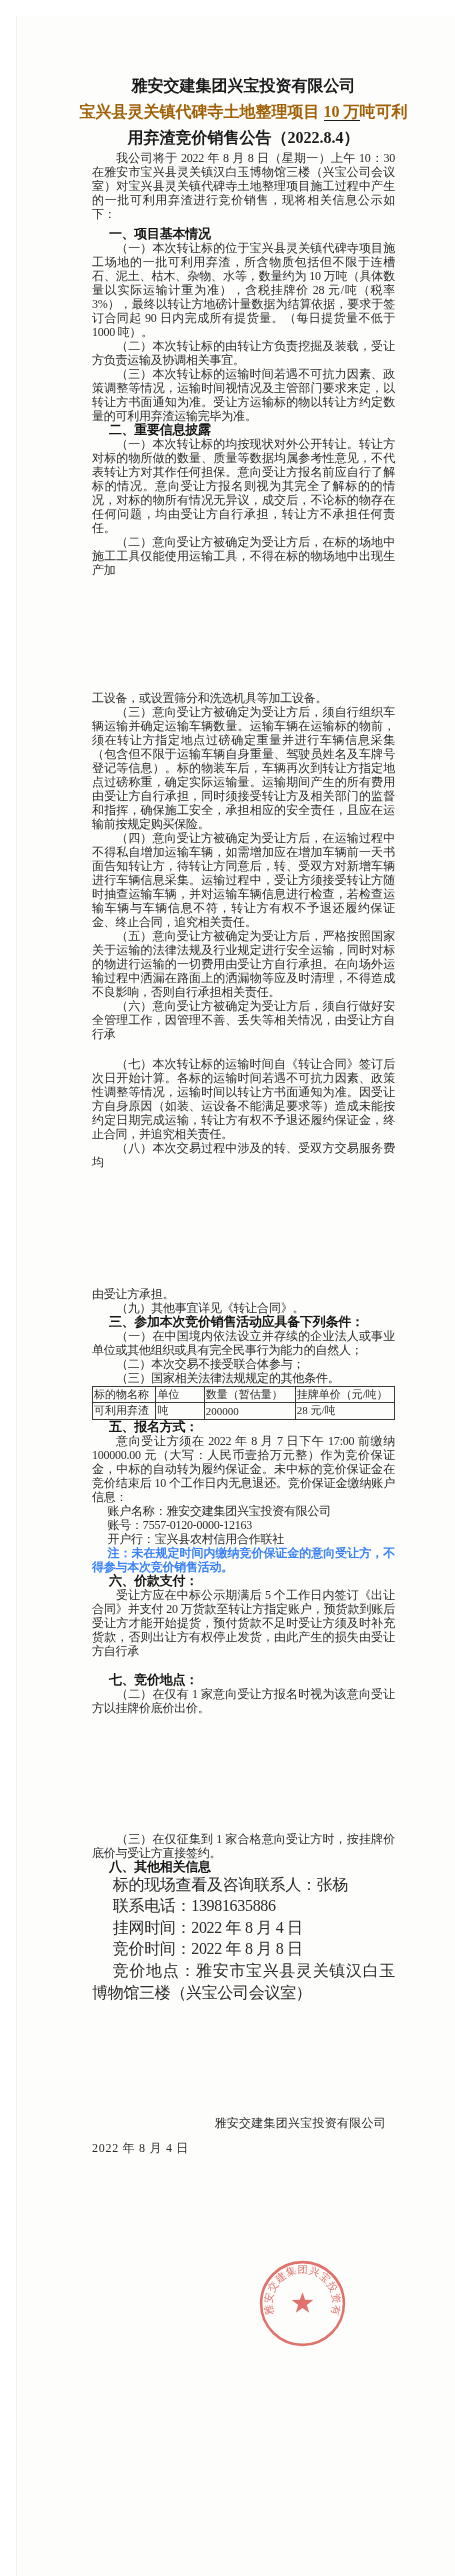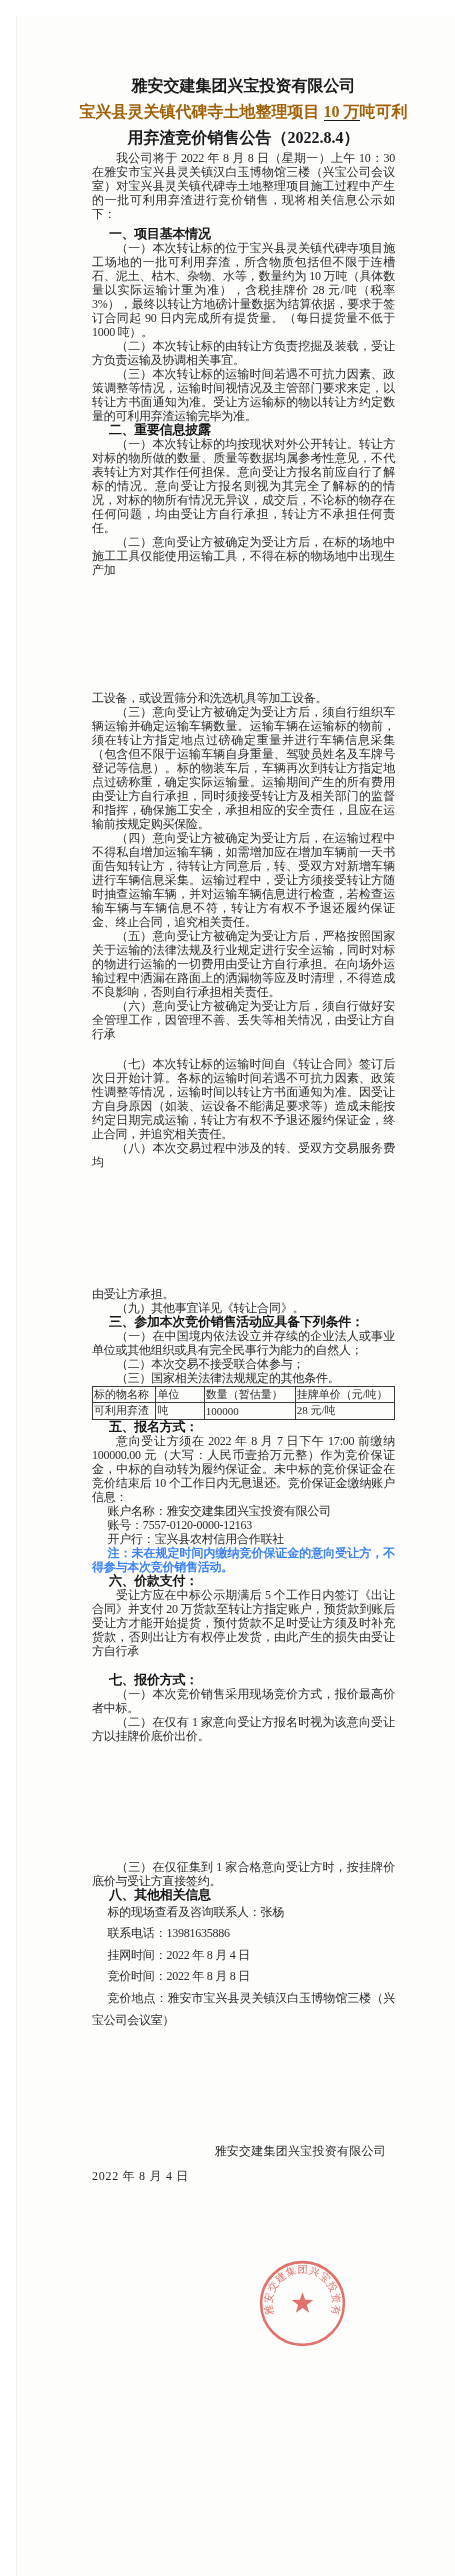--- a/index.html
+++ b/index.html
@@ -62,21 +62,21 @@
     font-size:11px;
     font-weight:normal;
     text-align:left;
     height:15.4px;
     padding:0 1.1px;
     overflow:hidden;
     white-space:nowrap;
   }
   .c1{width:62px;}.c2{width:47px;}.c3{width:89px;}.c4{width:97px;}
   .info-line{
-    margin:0;font-size:12px;line-height:21.6px;letter-spacing:-0.02em;
+    margin:0;font-size:16px;line-height:21.6px;letter-spacing:-0.02em;
     text-align:justify;text-indent:1.3em;
   }
   .info-wrap .info-line:last-child{text-indent:1.3em;}
   .footer-company{
     margin:0;font-size:12px;line-height:17px;
     text-align:right;padding-right:9px;letter-spacing:0.02em;
   }
   .footer-date{
     margin:8px 0 0 0;font-size:12px;line-height:17px;
     padding-right:46px;letter-spacing:0.06em;
@@ -140,39 +140,38 @@
           <th>标的物名称</th>
           <th>单位</th>
           <th>数量（暂估量）</th>
           <th>挂牌单价（元/吨）</th>
         </tr>
       </thead>
       <tbody>
         <tr>
           <td>可利用弃渣</td>
           <td>吨</td>
-          <td>100000</td>
+          <td>200000</td>
           <td>28 元/吨</td>
         </tr>
       </tbody>
     </table>
 
     <div class="h">五、报名方式：</div>
     <div class="p">意向受让方须在 2022 年 8 月 7 日下午 17:00 前缴纳 100000.00 元（大写：人民币壹拾万元整）作为竞价保证金，中标的自动转为履约保证金。未中标的竞价保证金在竞价结束后 10 个工作日内无息退还。竞价保证金缴纳账户信息：</div>
     <div class="ind1">账户名称：雅安交建集团兴宝投资有限公司</div>
     <div class="ind1">账号：7557-0120-0000-12163</div>
     <div class="ind1">开户行：宝兴县农村信用合作联社</div>
     <div class="ind1 bold">注：未在规定时间内缴纳竞价保证金的意向受让方，不得参与本次竞价销售活动。</div>
 
     <div class="h">六、价款支付：</div>
     <div class="p">受让方应在中标公示期满后 5 个工作日内签订《出让合同》并支付 20 万货款至转让方指定账户，预货款到账后受让方才能开始提货，预付货款不足时受让方须及时补充货款，否则出让方有权停止发货，由此产生的损失由受让方自行承</div>
     <div class="gap-d"></div>
 
-    <div class="h">七、报价方式：</div>
-    <div class="p">（一）本次竞价销售采用现场竞价方式，报价最高价者中标。</div>
+    <div class="h">七、竞价地点：</div>
     <div class="p">（二）在仅有 1 家意向受让方报名时视为该意向受让方以挂牌价底价出价。</div>
     <div class="gap-e"></div>
     <div class="p">（三）在仅征集到 1 家合格意向受让方时，按挂牌价底价与受让方直接签约。</div>
 
     <div class="h">八、其他相关信息</div>
     <div class="info-wrap">
       <div class="info-line">标的现场查看及咨询联系人：张杨</div>
       <div class="info-line">联系电话：13981635886</div>
       <div class="info-line">挂网时间：2022 年 8 月 4 日</div>
       <div class="info-line">竞价时间：2022 年 8 月 8 日</div>

